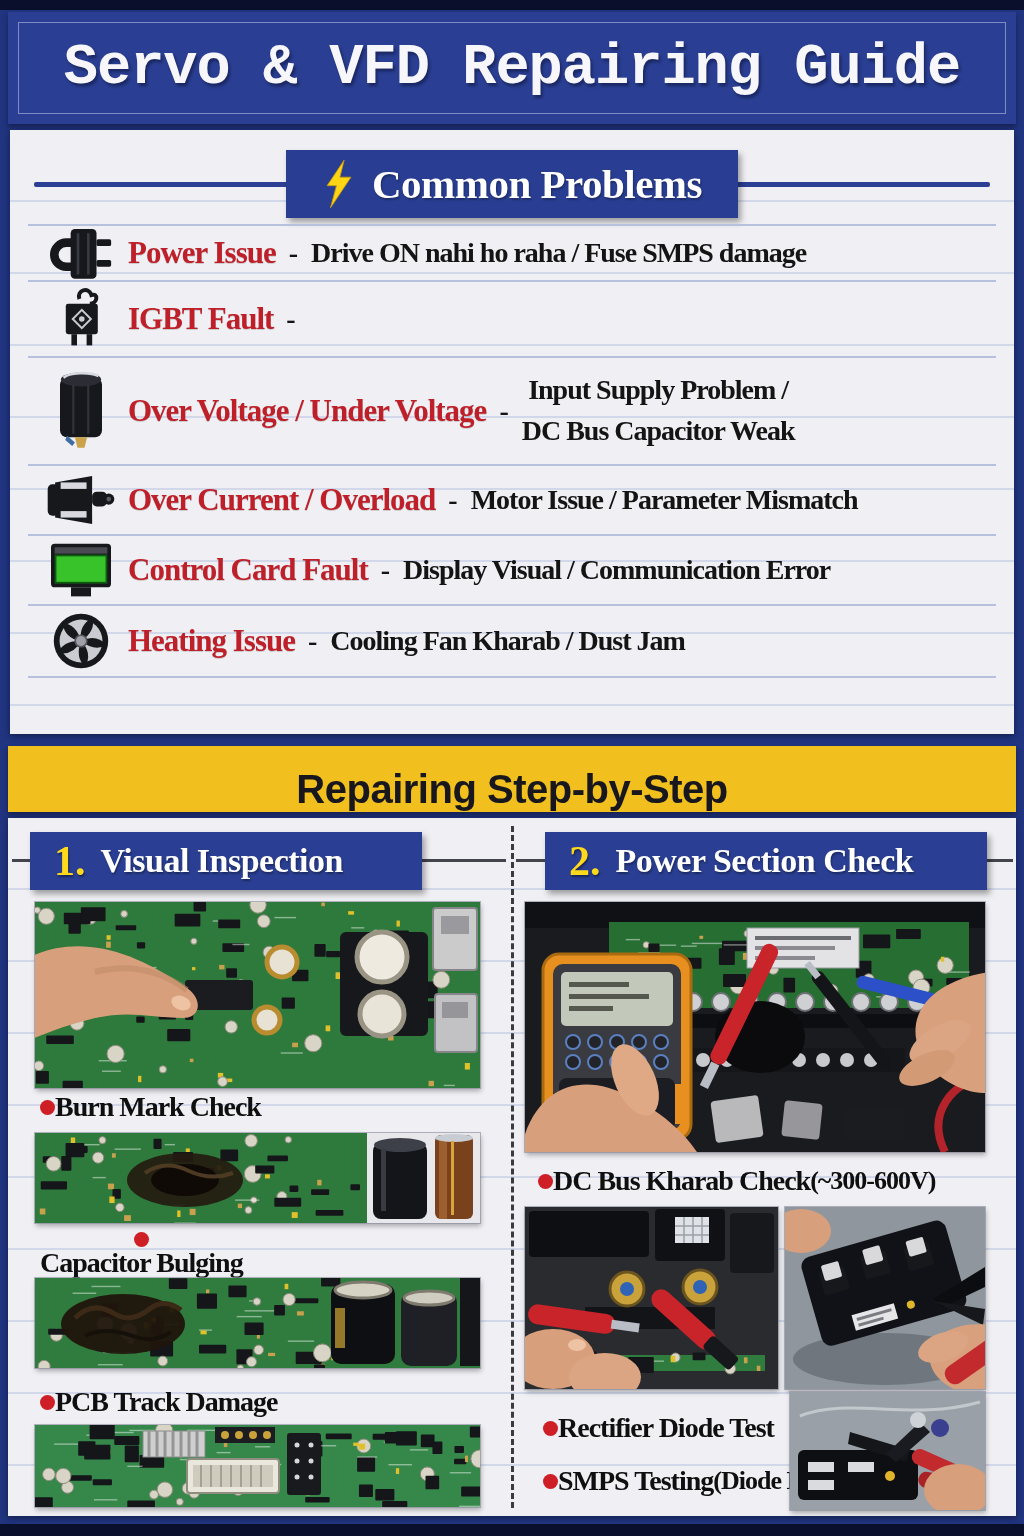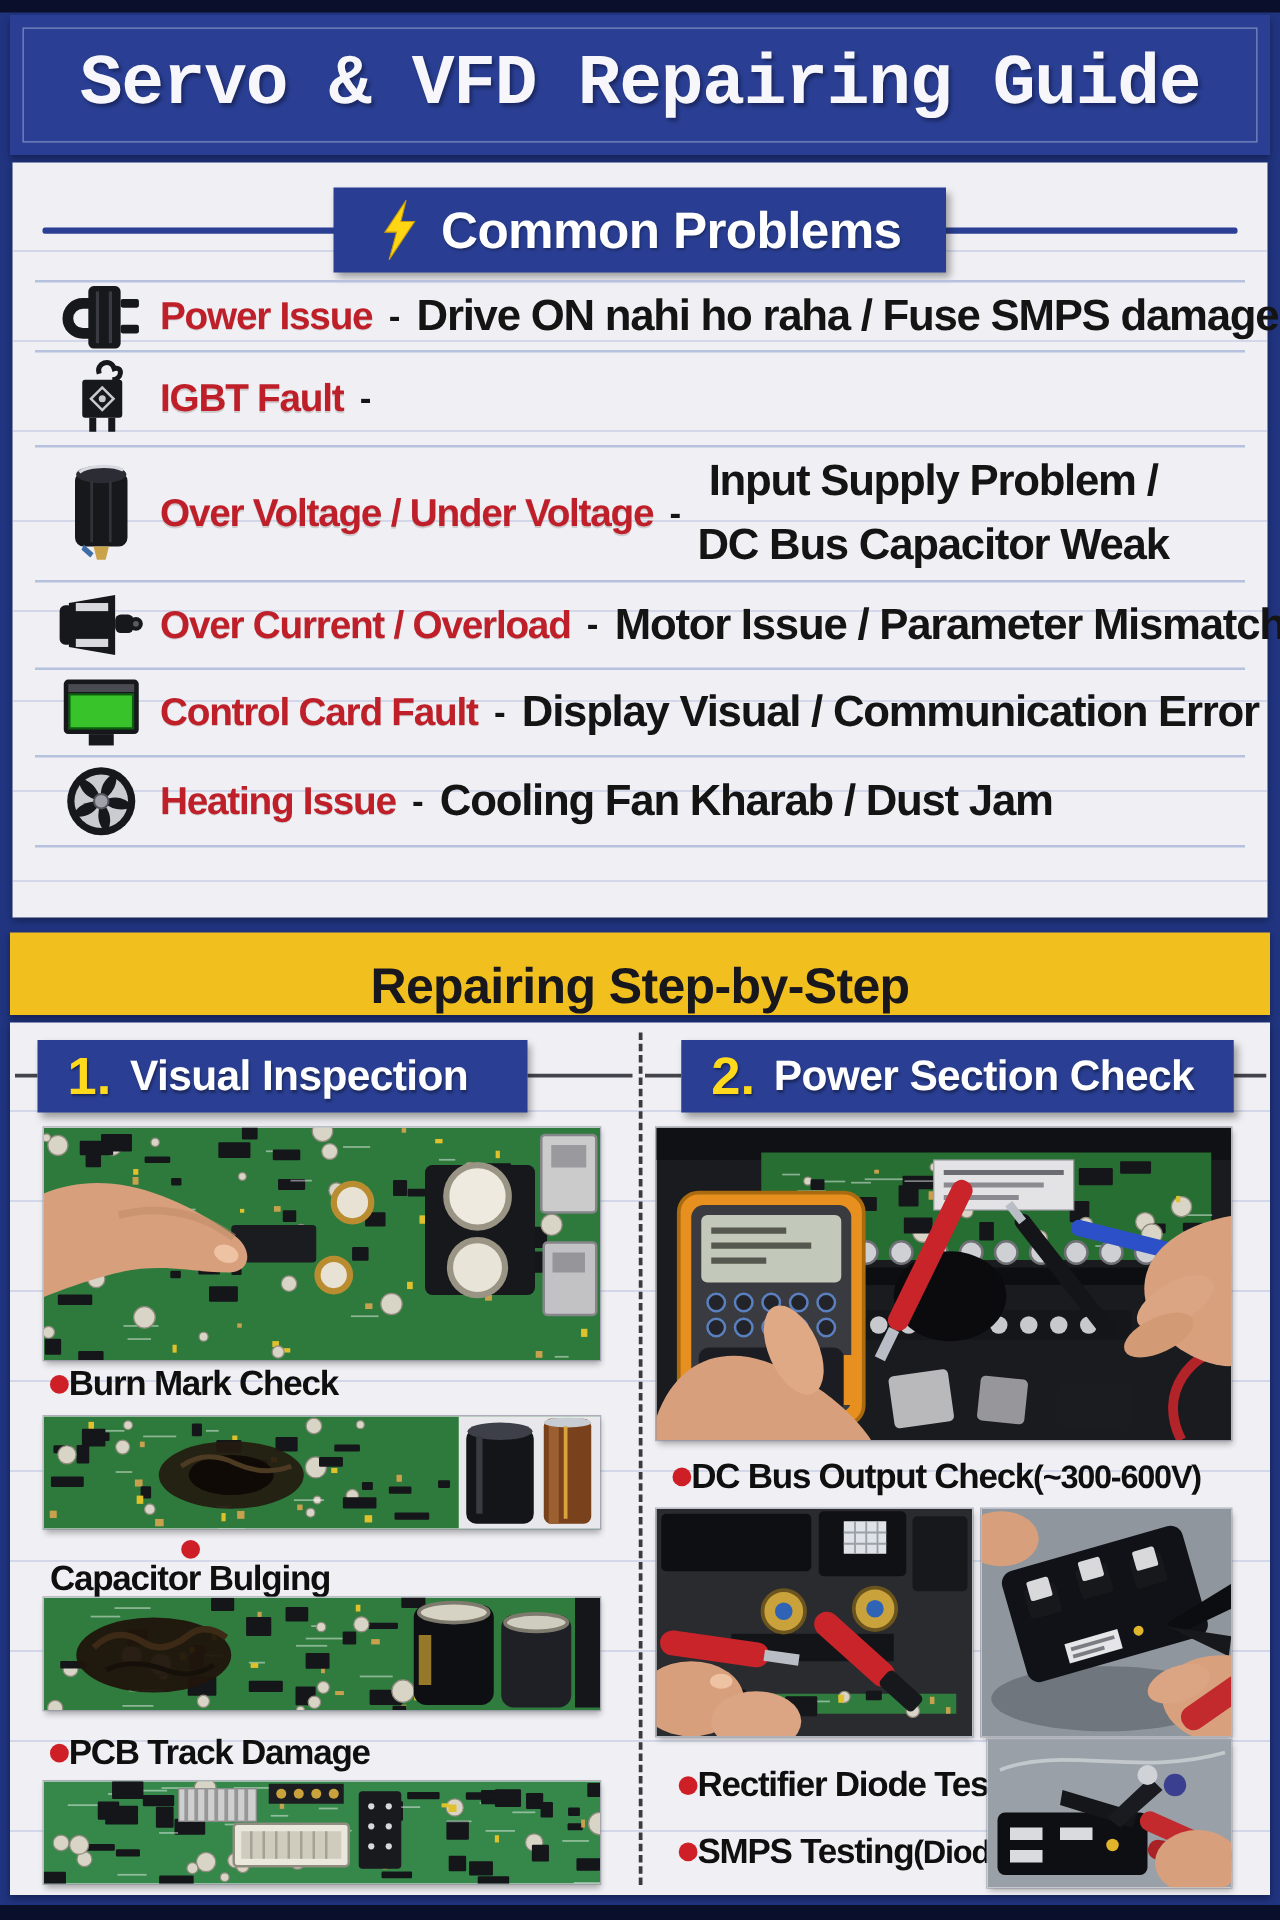--- a/index.html
+++ b/index.html
@@ -23,41 +23,42 @@
   .title-banner h1{
     margin:0;font-size:57px;font-weight:700;color:#f7f6fb;letter-spacing:-1px;
     text-shadow:2px 3px 3px rgba(8,12,40,.45);white-space:nowrap;
   }
 
   
   .panel{
     position:absolute;background:#f0eff3;
     background-image:repeating-linear-gradient(180deg, transparent 0 70px, rgba(120,145,205,.25) 70px 72px);
     box-shadow:0 2px 6px rgba(0,0,0,.4);
+    font-family:Liberation Serif, serif;
   }
   .problems-panel{left:10px;top:130px;width:1004px;height:604px;}
   .steps-panel{left:8px;top:818px;width:1008px;height:698px;}
 
   
   .banner-rule{position:absolute;left:24px;right:24px;top:52px;height:5px;background:#2b3f94;border-radius:2px;}
   .section-banner{
     position:absolute;left:50%;transform:translateX(-50%);top:20px;height:68px;
     background:#293e92;display:flex;align-items:center;gap:16px;padding:0 36px;
     box-shadow:3px 4px 6px rgba(0,0,0,.35);white-space:nowrap;
   }
   .section-banner .txt{font-size:41px;font-weight:700;color:#ffffff;letter-spacing:-0.5px;text-shadow:1px 2px 2px rgba(0,0,0,.3);}
 
   
   .problem-list{position:absolute;left:18px;right:18px;top:94px;margin:0;padding:0;list-style:none;border-top:2px solid #b6c2dd;}
   .problem-row{display:flex;align-items:center;border-bottom:2px solid #b6c2dd;box-sizing:border-box;padding-left:6px;white-space:nowrap;}
   .r1{height:56px;text-align:center;} .r2{height:76px;} .r3{height:108px;} .r4{height:70px;} .r5{height:70px;} .r6{height:72px;}
   .picon{flex:0 0 94px;display:flex;align-items:center;justify-content:center;}
   .ptitle{color:#bf1f28;font-size:31px;font-weight:700;letter-spacing:-1px;margin-right:13px;text-shadow:0 1px 0 rgba(0,0,0,.15);}
   .psep{font-size:28px;font-weight:700;color:#141414;margin-right:13px;}
-  .pdesc{font-size:35px;font-weight:700;color:#141414;letter-spacing:-1px;}
+  .pdesc{font-size:28px;font-weight:700;color:#141414;letter-spacing:-1px;}
   .pdesc.two{display:inline-block;text-align:center;line-height:1.45;}
 
   
   .yellow-banner{
     position:absolute;left:8px;top:746px;width:1008px;height:66px;background:#f1c01e;
     display:flex;align-items:center;justify-content:center;gap:20px;
     box-shadow:0 3px 5px rgba(0,0,0,.35);
     flex-direction:column;
   }
   .yb-bar{width:168px;height:7px;background:#23263a;border-radius:3px;}
@@ -743,21 +744,21 @@
           <rect x="330" y="88" width="132" height="13" rx="6" fill="#2b50c8"></rect>
         </g>
       <path d="M465,70 C410,78 378,110 395,150 C408,180 450,195 465,190 Z" fill="#d9a07e"></path>
       <ellipse cx="415" cy="140" rx="34" ry="16" fill="#dba584" transform="rotate(-30 415 140)"></ellipse>
       <ellipse cx="402" cy="166" rx="30" ry="14" fill="#d39a76" transform="rotate(-25 402 166)"></ellipse>
     </svg>
   </div>
 
   <div class="check" style="left:530px;top:343px;">
     <span class="dot"></span>
-    <span class="check-label">DC Bus Output Check</span>
+    <span class="check-label">DC Bus Kharab Check</span>
     <span class="check-suffix">(~300-600V)</span>
   </div>
 
   <div class="photo" style="left:517px;top:389px;width:253px;height:182px;">
     <svg viewBox="0 0 253 182">
       <rect width="253" height="182" fill="#2a2b2f"></rect>
       <rect x="4" y="4" width="120" height="46" rx="4" fill="#0e0f12"></rect>
       <rect x="130" y="2" width="70" height="52" rx="4" fill="#101114"></rect>
       <rect x="150" y="10" width="34" height="26" fill="#dfe2e6"></rect>
       <path d="M150 19 h34 M150 28 h34 M159 10 v26 M168 10 v26 M177 10 v26" stroke="#9aa0a8" stroke-width="1.5"></path>

